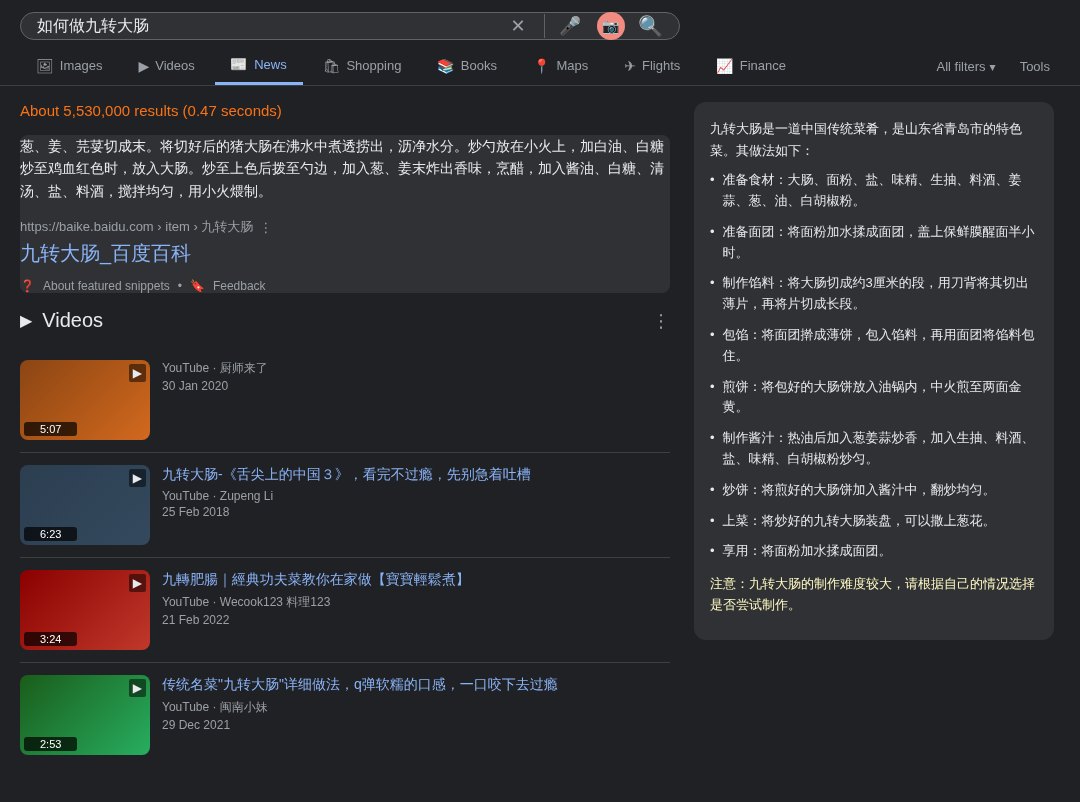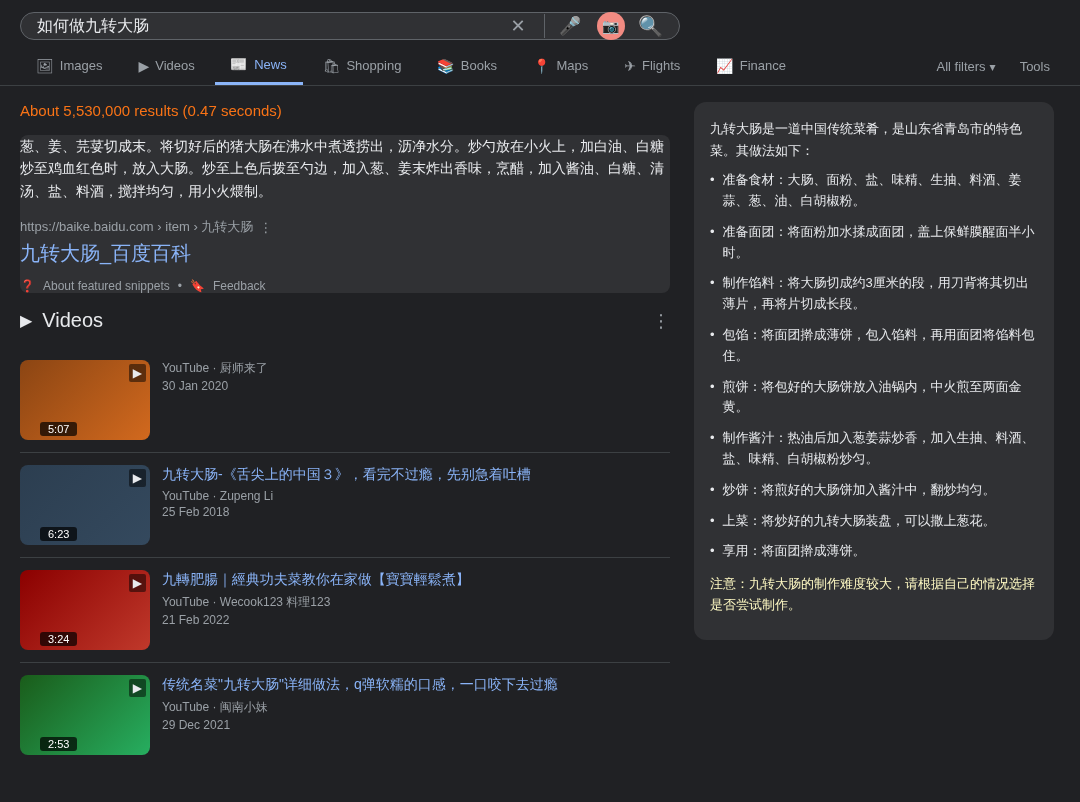--- a/index.html
+++ b/index.html
@@ -207,25 +207,25 @@
       width: 100%;
       height: 100%;
       display: flex;
       align-items: center;
       justify-content: center;
       font-size: 30px;
     }
     .video-duration {
       position: absolute;
       bottom: 4px;
-      left: 20px;
+      left: 4px;
       background: rgba(0,0,0,0.7);
       color: #fff;
       font-size: 11px;
-      padding: 1px 8px;
+      padding: 1px 16px;
       border-radius: 3px;
     }
     .video-play-icon {
       position: absolute;
       top: 4px;
       right: 4px;
       color: #e8eaed;
       font-size: 12px;
       background: rgba(0,0,0,0.5);
       border-radius: 2px;
@@ -479,21 +479,21 @@
           <li>
             <span class="bullet">•</span>
             <span>炒饼：将煎好的大肠饼加入酱汁中，翻炒均匀。</span>
           </li>
           <li>
             <span class="bullet">•</span>
             <span>上菜：将炒好的九转大肠装盘，可以撒上葱花。</span>
           </li>
           <li>
             <span class="bullet">•</span>
-            <span>享用：将面团擀成薄饼。</span>
+            <span>享用：将面粉加水揉成面团。</span>
           </li>
         </ul>
         <p class="chatgpt-note">注意：九转大肠的制作难度较大，请根据自己的情况选择是否尝试制作。</p>
       </div>
     </div>
   </div>
 
 </div>
 
 </body></html>

